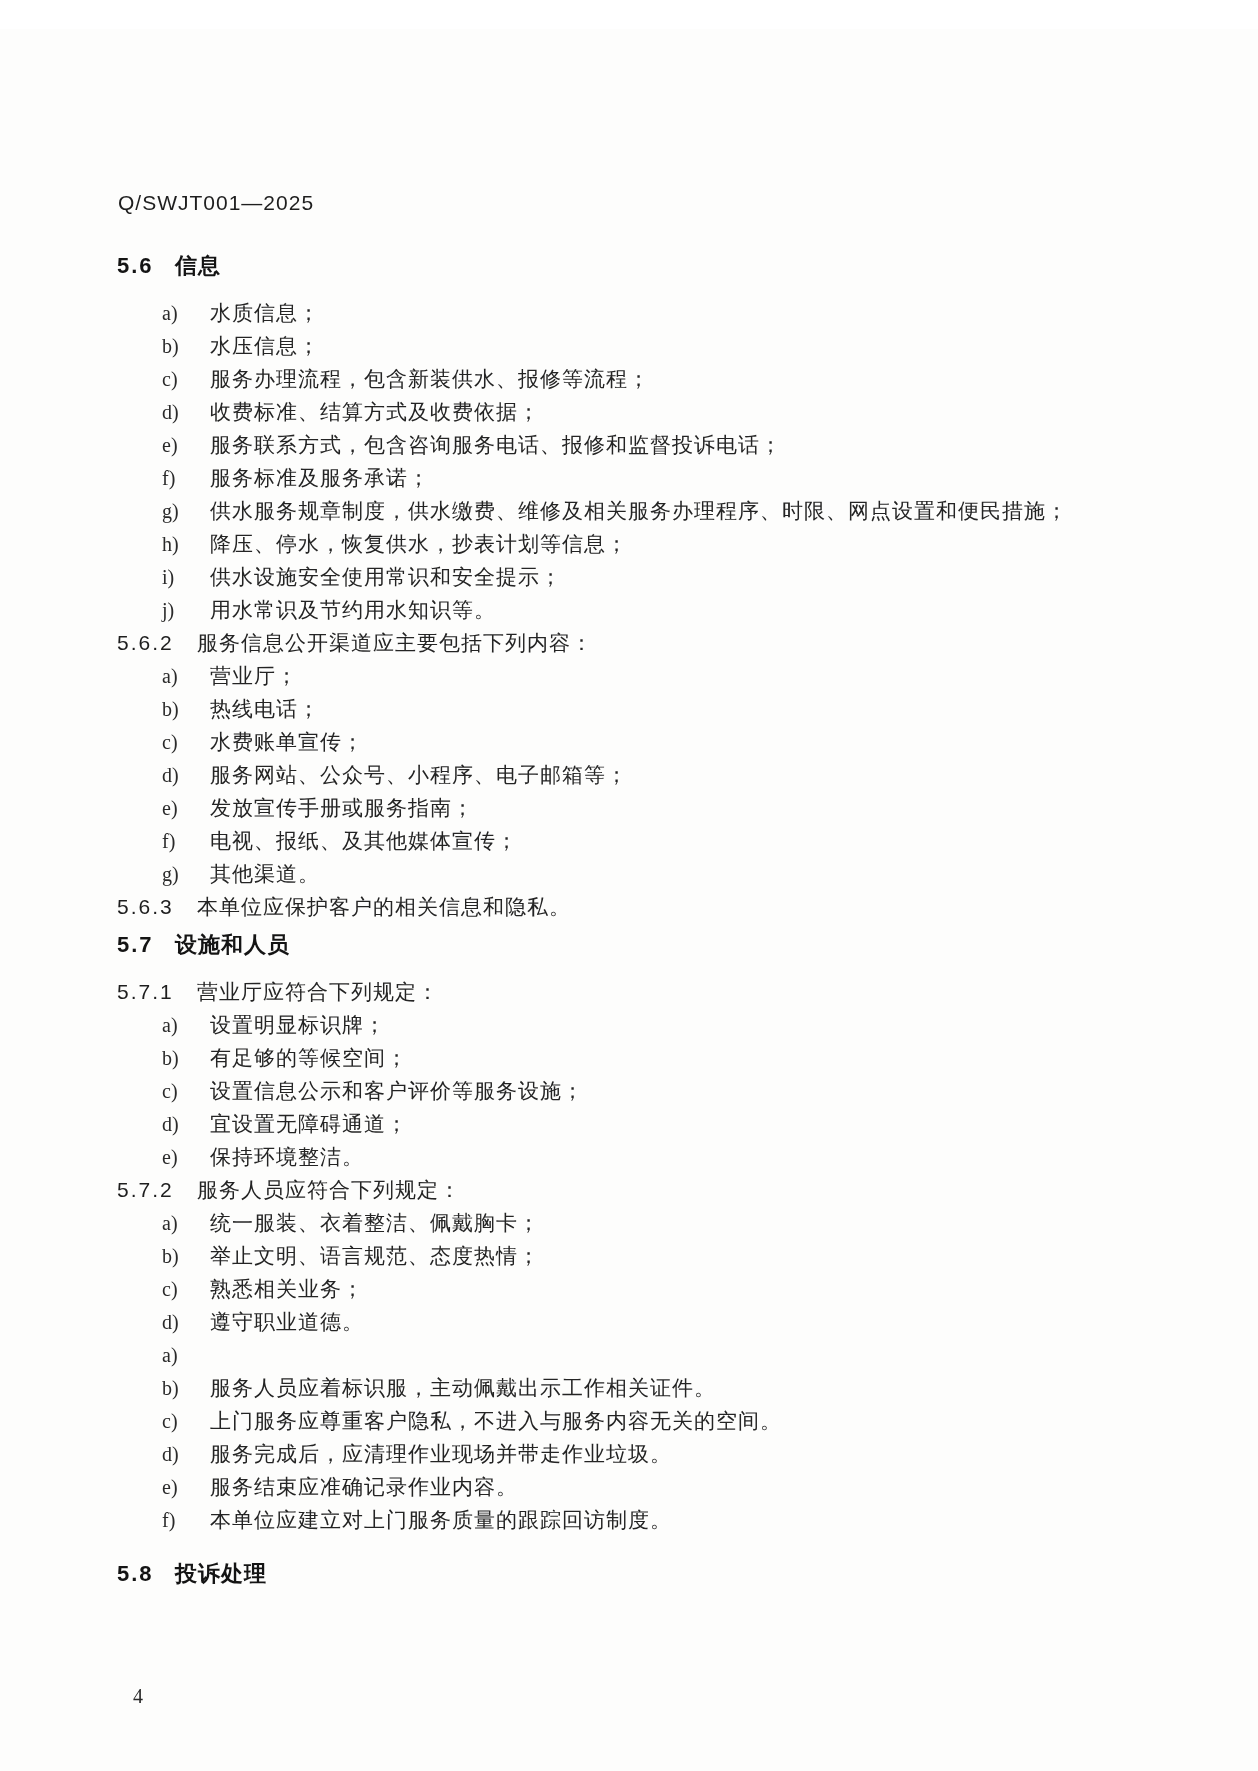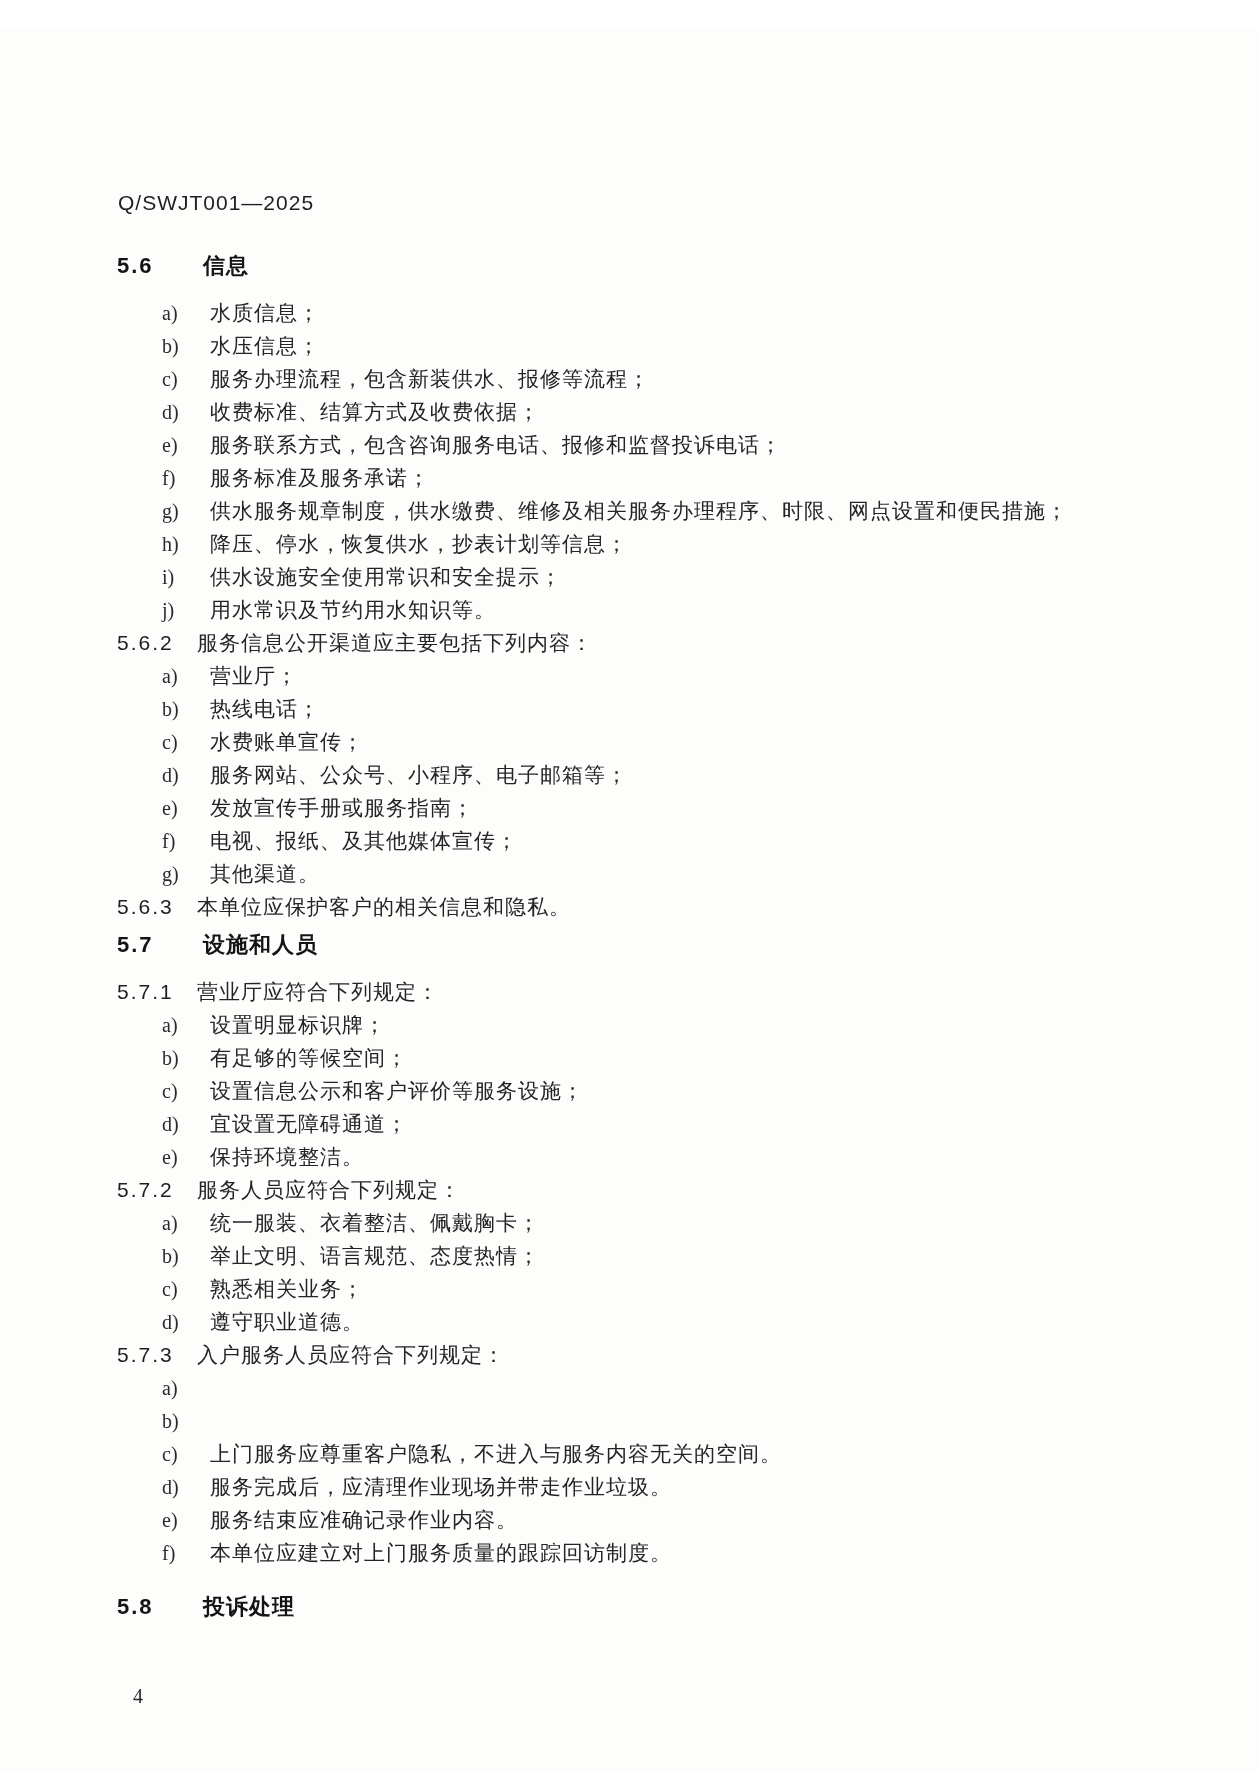--- a/index.html
+++ b/index.html
@@ -34,21 +34,20 @@
     align-items: baseline;
     margin: 0;
     font-family: "Liberation Sans", "DejaVu Sans", sans-serif;
     font-weight: 700;
     font-size: 22px;
     line-height: 26px;
     height: 26px;
     color: #141414;
     letter-spacing: 1px;
     white-space: nowrap;
-    gap: 28px;
   }
   .sec-num {
     width: 58px;
     flex: none;
     letter-spacing: 2px;
   }
   .section:nth-of-type(1) .section-heading { margin-top: 39px; }
   .section:nth-of-type(2) .section-heading { margin-top: 14px; }
   .section:nth-of-type(3) .section-heading { margin-top: 30px; }
   .clauses { margin-top: 23px; }
@@ -281,31 +280,28 @@
   </div>
 
   <div class="item">
     <span class="item-label">d)</span>
     <span class="item-text">遵守职业道德。</span>
   </div>
 </div>
   </div>
 
   <div class="clause-block">
-    <div class="clause">
-      <span class="clause-num">5.7.3</span>
-      <span class="clause-text">入户服务人员应符合下列规定：</span>
-    </div>
-    <div class="items">
-  <div class="item">
-    <span class="item-label">a)</span>
-  </div>
-
-  <div class="item">
-    <span class="item-label">b)</span>
+    <div class="items">
+  <div class="item">
+    <span class="item-label">a)</span>
+  </div>
+
+  <div class="item">
+    <span class="item-label">b)</span>
+    <span class="item-text">服务人员应着标识服，主动佩戴出示工作相关证件。</span>
   </div>
 
   <div class="item">
     <span class="item-label">c)</span>
     <span class="item-text">上门服务应尊重客户隐私，不进入与服务内容无关的空间。</span>
   </div>
 
   <div class="item">
     <span class="item-label">d)</span>
     <span class="item-text">服务完成后，应清理作业现场并带走作业垃圾。</span>

